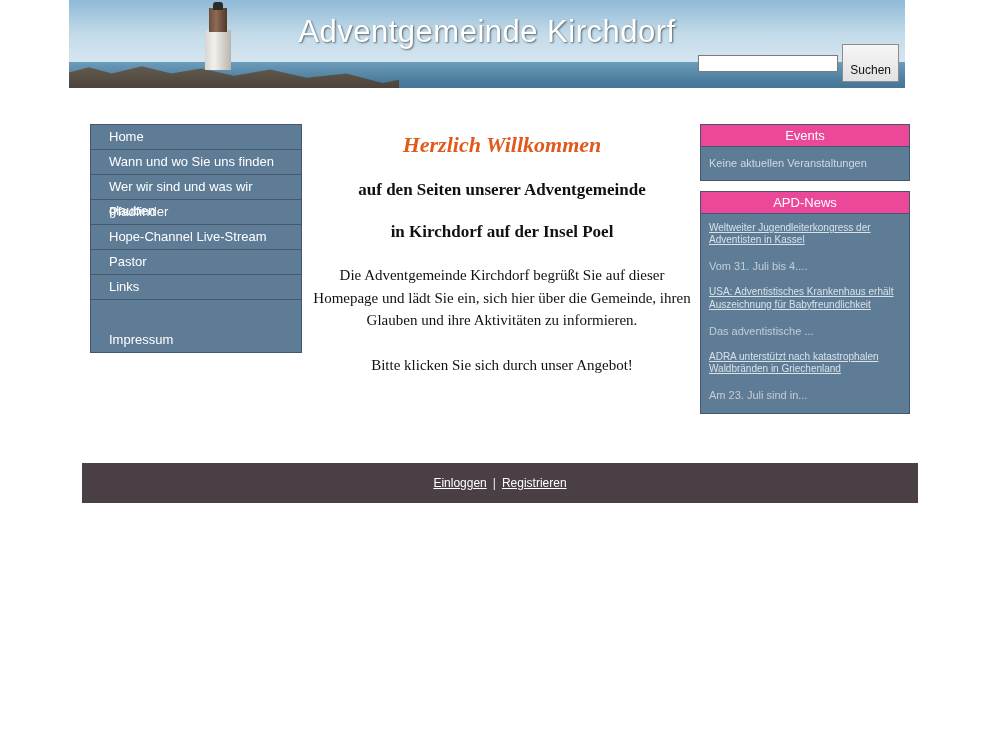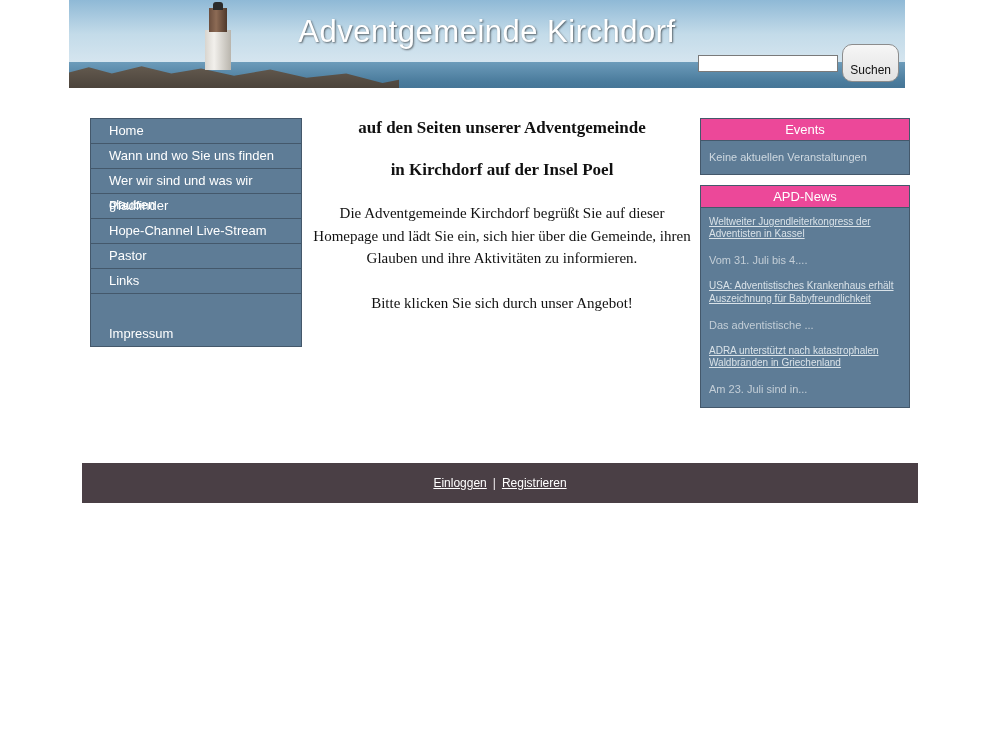--- a/index.html
+++ b/index.html
@@ -97,30 +97,30 @@
     padding: 0 2px;
     box-sizing: border-box;
   }
   .search-button {
     height: 21px;
     padding: 18px 7px;
     font-family: "Liberation Sans", sans-serif;
     font-size: 12px;
     background: linear-gradient(to bottom, #f6f6f6 0%, #e2e2e2 100%);
     border: 1px solid #8c8c8c;
-    border-radius: 10px;
+    border-radius: 0;
     color: #111;
     cursor: pointer;
   }
 
   
   .content {
     position: absolute;
     left: 82px;
-    top: 110px;
+    top: 116px;
     width: 836px;
     height: 395px;
   }
 
   
   .nav {
     position: absolute;
     left: 8px;
     top: 8px;
     width: 210px;
@@ -270,20 +270,21 @@
       <a class="nav-item">Wann und wo Sie uns finden</a>
       <a class="nav-item">Wer wir sind und was wir glauben</a>
       <a class="nav-item">Pfadfinder</a>
       <a class="nav-item">Hope-Channel Live-Stream</a>
       <a class="nav-item">Pastor</a>
       <a class="nav-item">Links</a>
       <a class="nav-item">Impressum</a>
     </nav>
 
     <main class="main">
+      <h1>Herzlich Willkommen</h1>
       <h2>auf den Seiten unserer Adventgemeinde</h2>
       <h2>in Kirchdorf auf der Insel Poel</h2>
       <p>Die Adventgemeinde Kirchdorf begrüßt Sie auf dieser Homepage und lädt Sie ein, sich hier über die Gemeinde, ihren Glauben und ihre Aktivitäten zu informieren.</p>
       <p>Bitte klicken Sie sich durch unser Angebot!</p>
     </main>
 
     <aside class="sidebar">
 
       <section class="box">
         <div class="box-title">Events</div>

